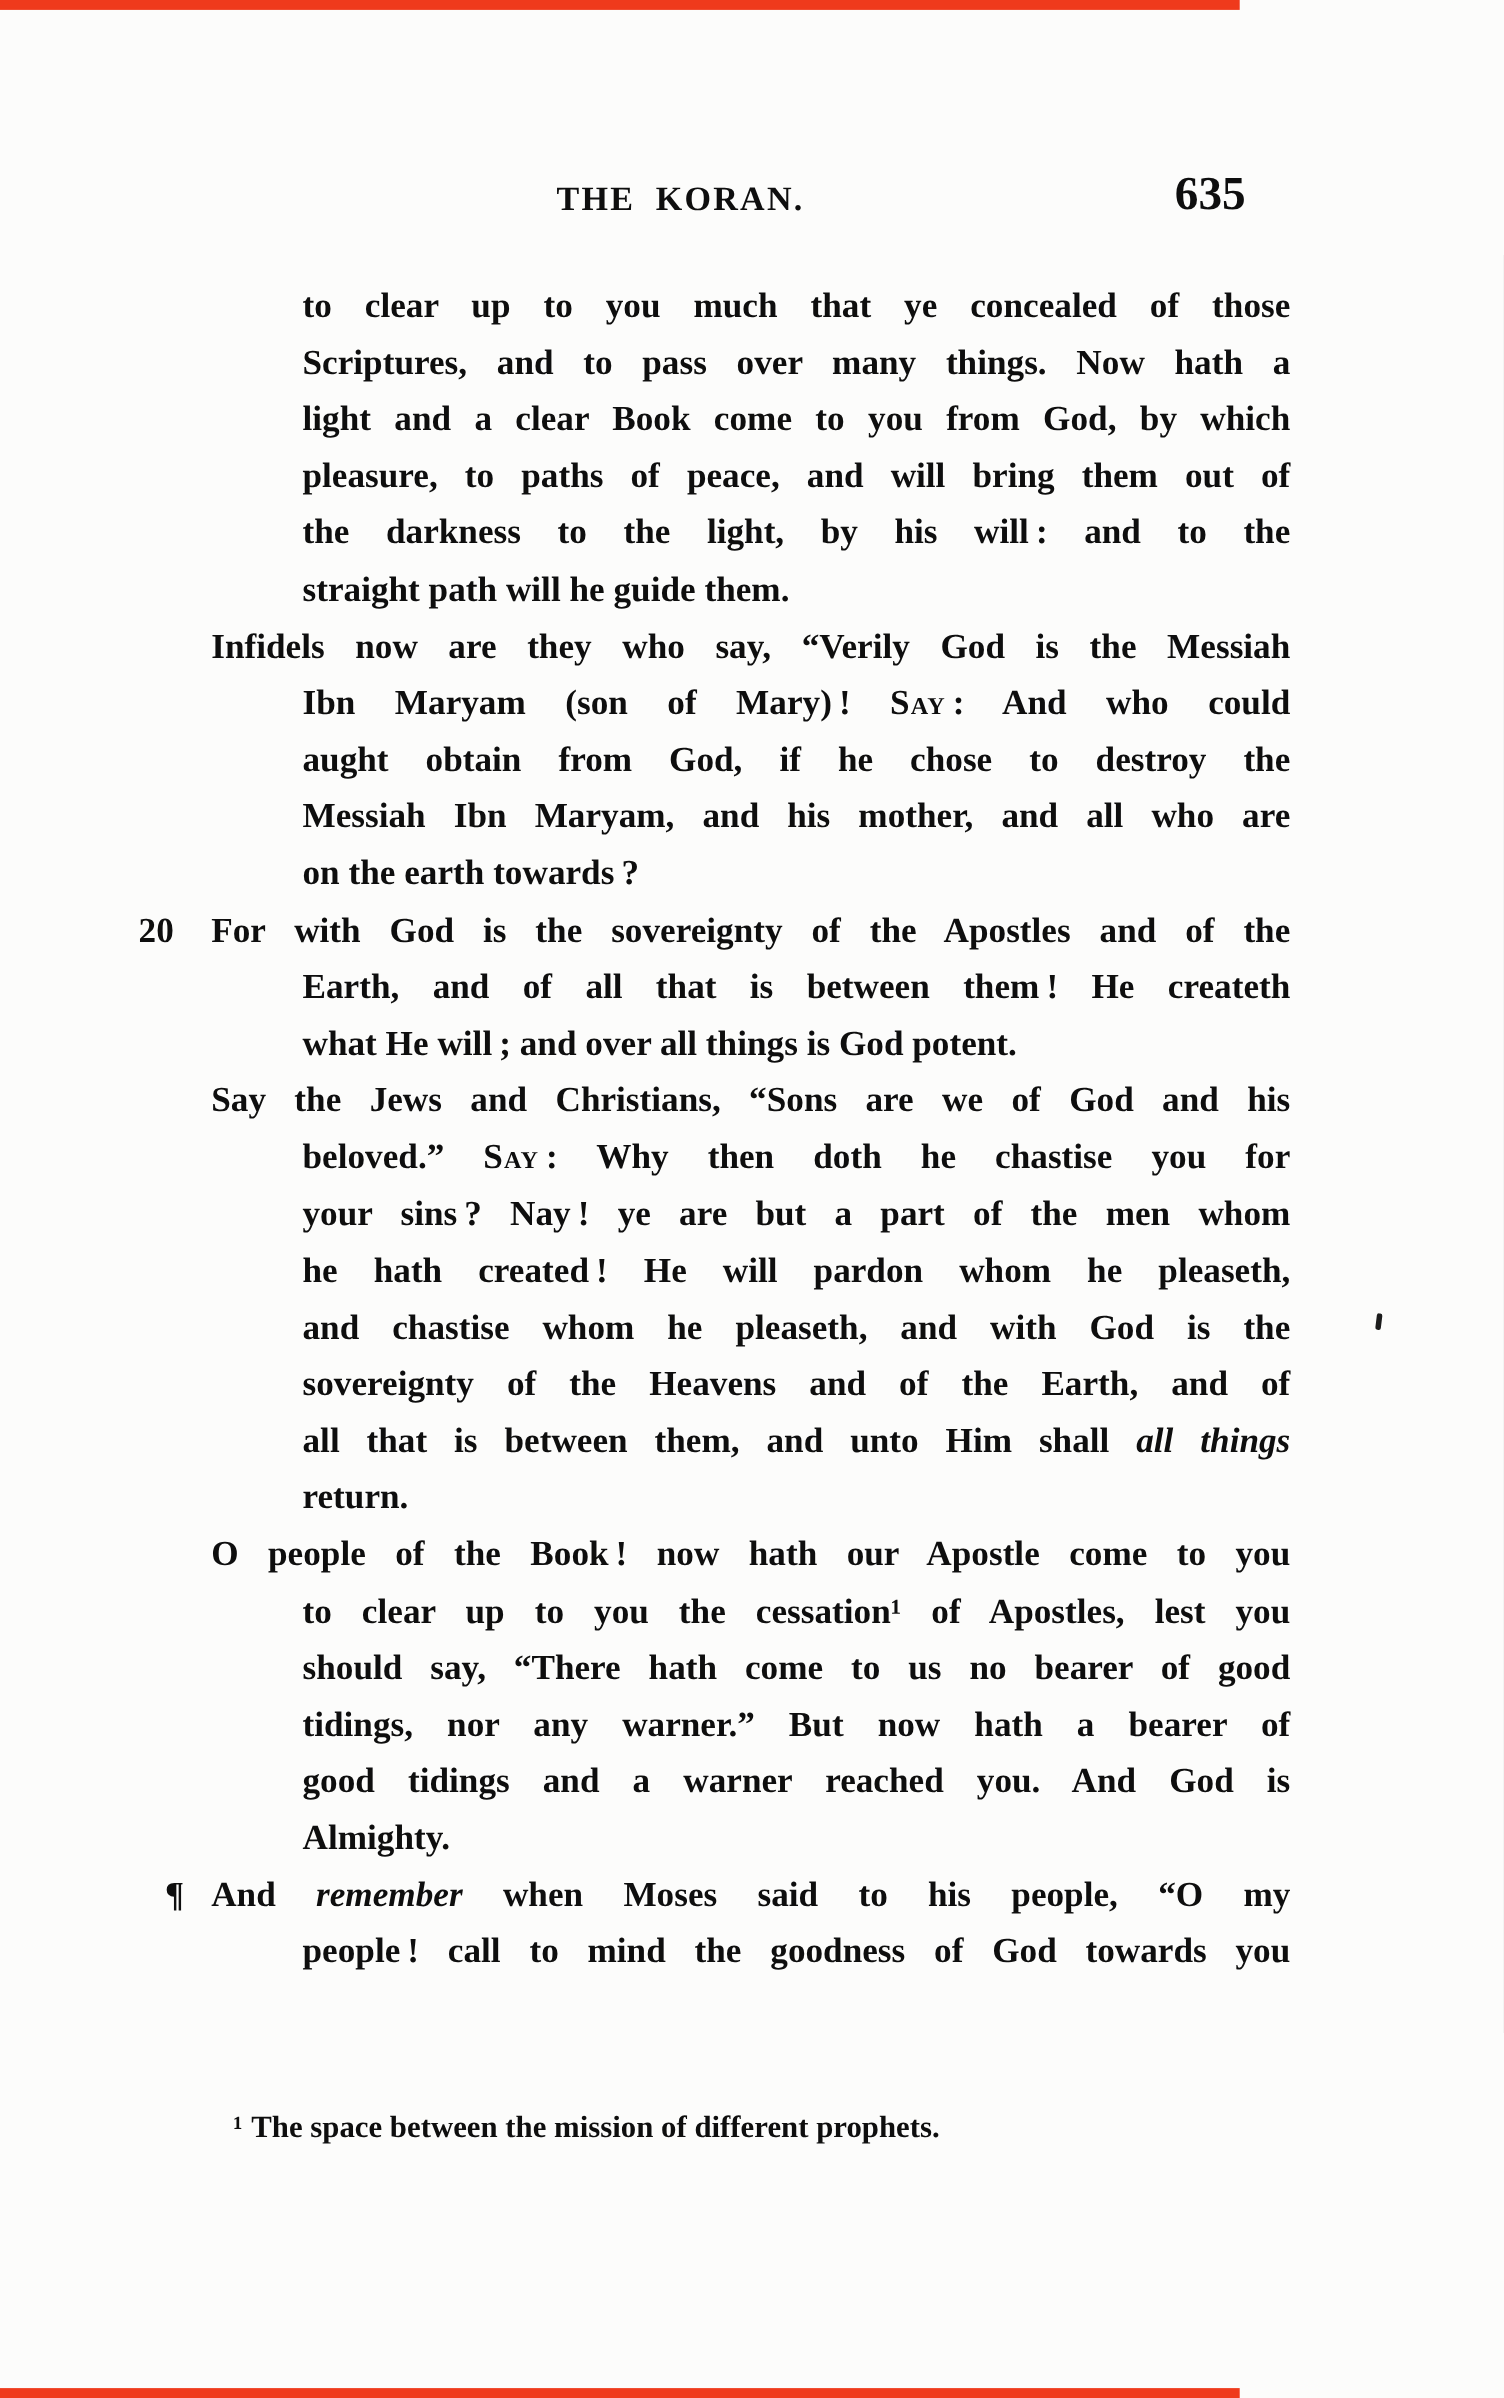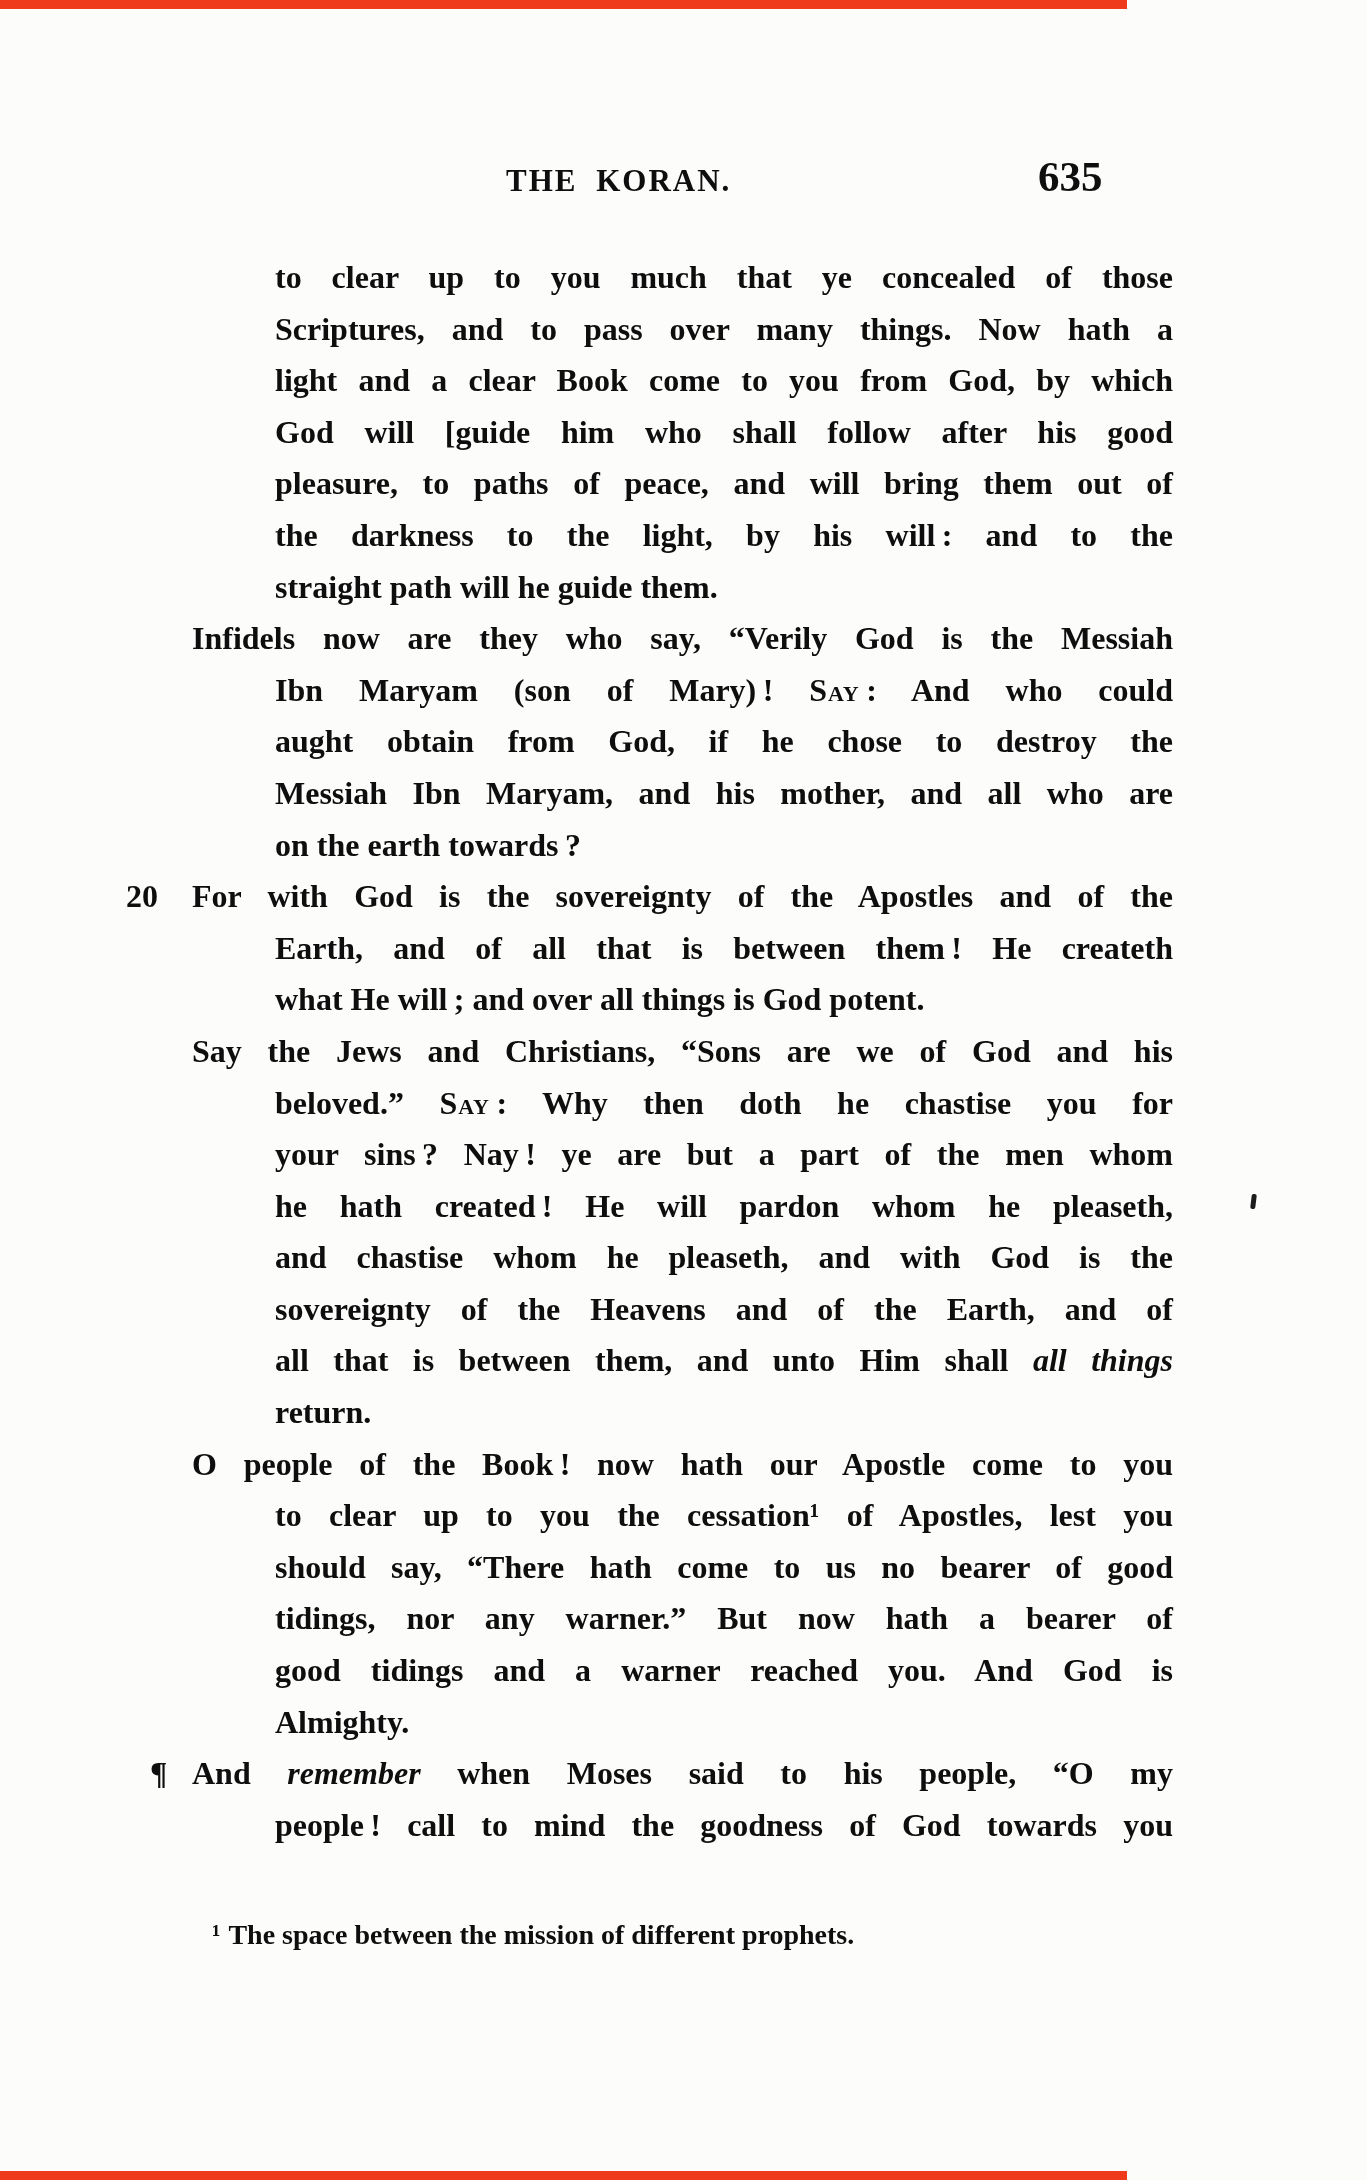--- a/index.html
+++ b/index.html
@@ -14,21 +14,21 @@
   }
   .scan-bar{position:absolute;left:0;width:1127px;height:9px;}
   .scan-bar.top{top:0;}
   .scan-bar.bottom{top:2171px;}
   .running-header{
     position:absolute;left:506px;top:163px;
     font-size:31px;letter-spacing:2px;word-spacing:9px;
     white-space:nowrap;
   }
   .page-number{
-    position:absolute;left:1038px;top:152px;
+    position:absolute;left:1068px;top:152px;
     font-size:43px;white-space:nowrap;
   }
   #body-lines{
     position:absolute;left:0;top:252px;width:1367px;
     font-size:32px;
   }
   .line{
     position:relative;
     height:51.6px;line-height:51.6px;
     white-space:normal;
@@ -61,21 +61,20 @@
   <div class="scan-bar bottom" style="background: rgb(239, 58, 28);"></div>
 
   <span class="running-header">THE KORAN.</span>
 
   <span class="page-number">635</span>
 
   <div id="body-lines">
       <div class="line line-cont j"><span>to clear up to you much that ye concealed of those</span></div>
       <div class="line line-cont j"><span>Scriptures, and to pass over many things.  Now hath a</span></div>
       <div class="line line-cont j"><span>light and a clear Book come to you from God, by which</span></div>
-      <div class="line line-cont j"><span>God will [guide him who shall follow after his good</span></div>
       <div class="line line-cont j"><span>pleasure, to paths of peace, and will bring them out of</span></div>
       <div class="line line-cont j"><span>the darkness to the light, by his will :  and to the</span></div>
       <div class="line line-cont l"><span>straight path will he guide them.</span></div>
       <div class="line line-para j"><span>Infidels now are they who say, “Verily God is the Messiah</span></div>
       <div class="line line-cont j"><span>Ibn Maryam (son of Mary) !  </span><span class="sc">Say</span><span> :  And who could</span></div>
       <div class="line line-cont j"><span>aught obtain from God, if he chose to destroy the</span></div>
       <div class="line line-cont j"><span>Messiah Ibn Maryam, and his mother, and all who are</span></div>
       <div class="line line-cont l"><span>on the earth towards ?</span></div>
       <div class="line line-para j"><span class="marker" style="left: -82px; margin-left: 16px;">20</span><span>For with God is the sovereignty of the Apostles and of the</span></div>
       <div class="line line-cont j"><span>Earth, and of all that is between them !  He createth</span></div>

